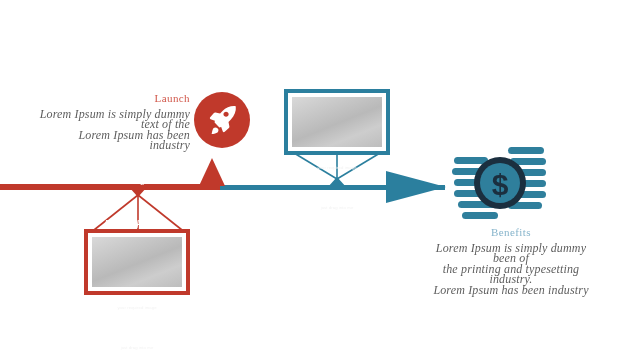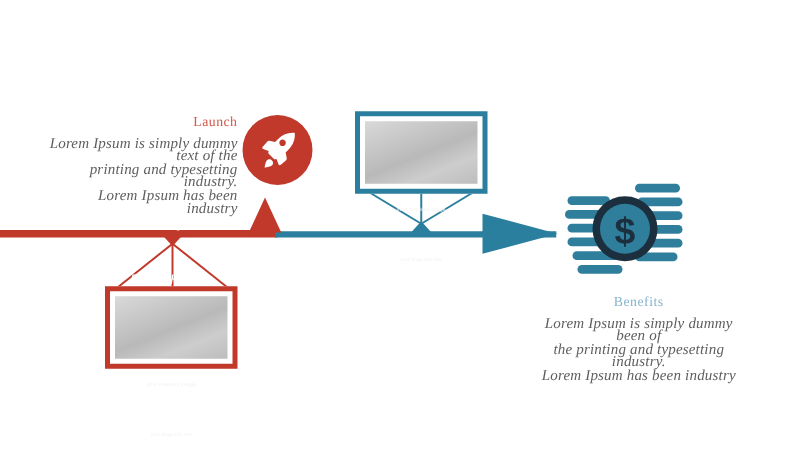--- a/index.html
+++ b/index.html
@@ -38,21 +38,21 @@
     position:absolute;left:194px;top:92px;width:56px;height:56px;
     border-radius:50%;background:var(--red);
   }
   .rocket-badge svg{position:absolute;left:11px;top:11px;}
 
   
   .txt-launch{
     position:absolute;left:38px;top:92px;width:152px;text-align:right;
   }
   .txt-benefits{
-    position:absolute;left:432px;top:236px;width:158px;text-align:center;
+    position:absolute;left:432px;top:226px;width:158px;text-align:center;
   }
   .head{
     font-size:11px;letter-spacing:.4px;margin:0 0 4px 0;line-height:13px;
   }
   .head.red{color:#d1574a;}
   .head.teal{color:#86b4cb;}
   .body-txt{
     font-size:12px;line-height:10.4px;color:#5e5e5e;margin:0;
     letter-spacing:.15px;
     font-style:italic;
@@ -103,21 +103,20 @@
       <polygon points="40,36 60,36 50,25" fill="#2b7f9e"></polygon>
       <line x1="50" y1="27" x2="50" y2="1" stroke="#2b7f9e" stroke-width="1.6"></line>
       <line x1="50" y1="27" x2="7" y2="1" stroke="#2b7f9e" stroke-width="1.6"></line>
       <line x1="50" y1="27" x2="93" y2="1" stroke="#2b7f9e" stroke-width="1.6"></line>
     </svg>
   </div>
 
   <div class="txt-launch">
     <div class="head red" style="color: rgb(209, 87, 74);">Launch</div>
     <div class="body-txt" style="color: rgb(94, 94, 94);">Lorem Ipsum is simply dummy text of the</div>
-    <div class="body-txt" style="color: rgb(94, 94, 94);">printing and typesetting industry.</div>
     <div class="body-txt" style="color: rgb(94, 94, 94);">Lorem Ipsum has been industry</div>
   </div>
 
   <div class="rocket-badge">
     <svg width="34" height="34" viewBox="0 0 34 34">
       <g fill="#ffffff">
         <path d="M30.5 3.2c-4.6-.5-9.4 1.3-13 4.9l-2.4 2.4-4.6-.9c-.6-.1-1.2.1-1.6.5L5.2 14.3c-.6.6-.4 1.6.4 1.9l4.3 1.6c-.2.7-.3 1.3-.3 1.8l4.8 4.8c.5 0 1.1-.1 1.8-.3l1.6 4.3c.3.8 1.3 1 1.9.4l4.2-3.7c.4-.4.6-1 .5-1.6l-.9-4.6 2.4-2.4c3.6-3.6 5.4-8.4 4.9-13 0-.2-.2-.3-.3-.3zM22.9 13.1c-1 1-2.7 1-3.7 0s-1-2.7 0-3.7 2.7-1 3.7 0 1 2.7 0 3.7z"></path>
         <path d="M8.6 25.1c-1.3 1.3-1.9 6-1.9 6s4.7-.6 6-1.9c1-1 1-2.7 0-3.7-1-1.1-3-1.4-4.1-.4z"></path>
       </g>
     </svg>

